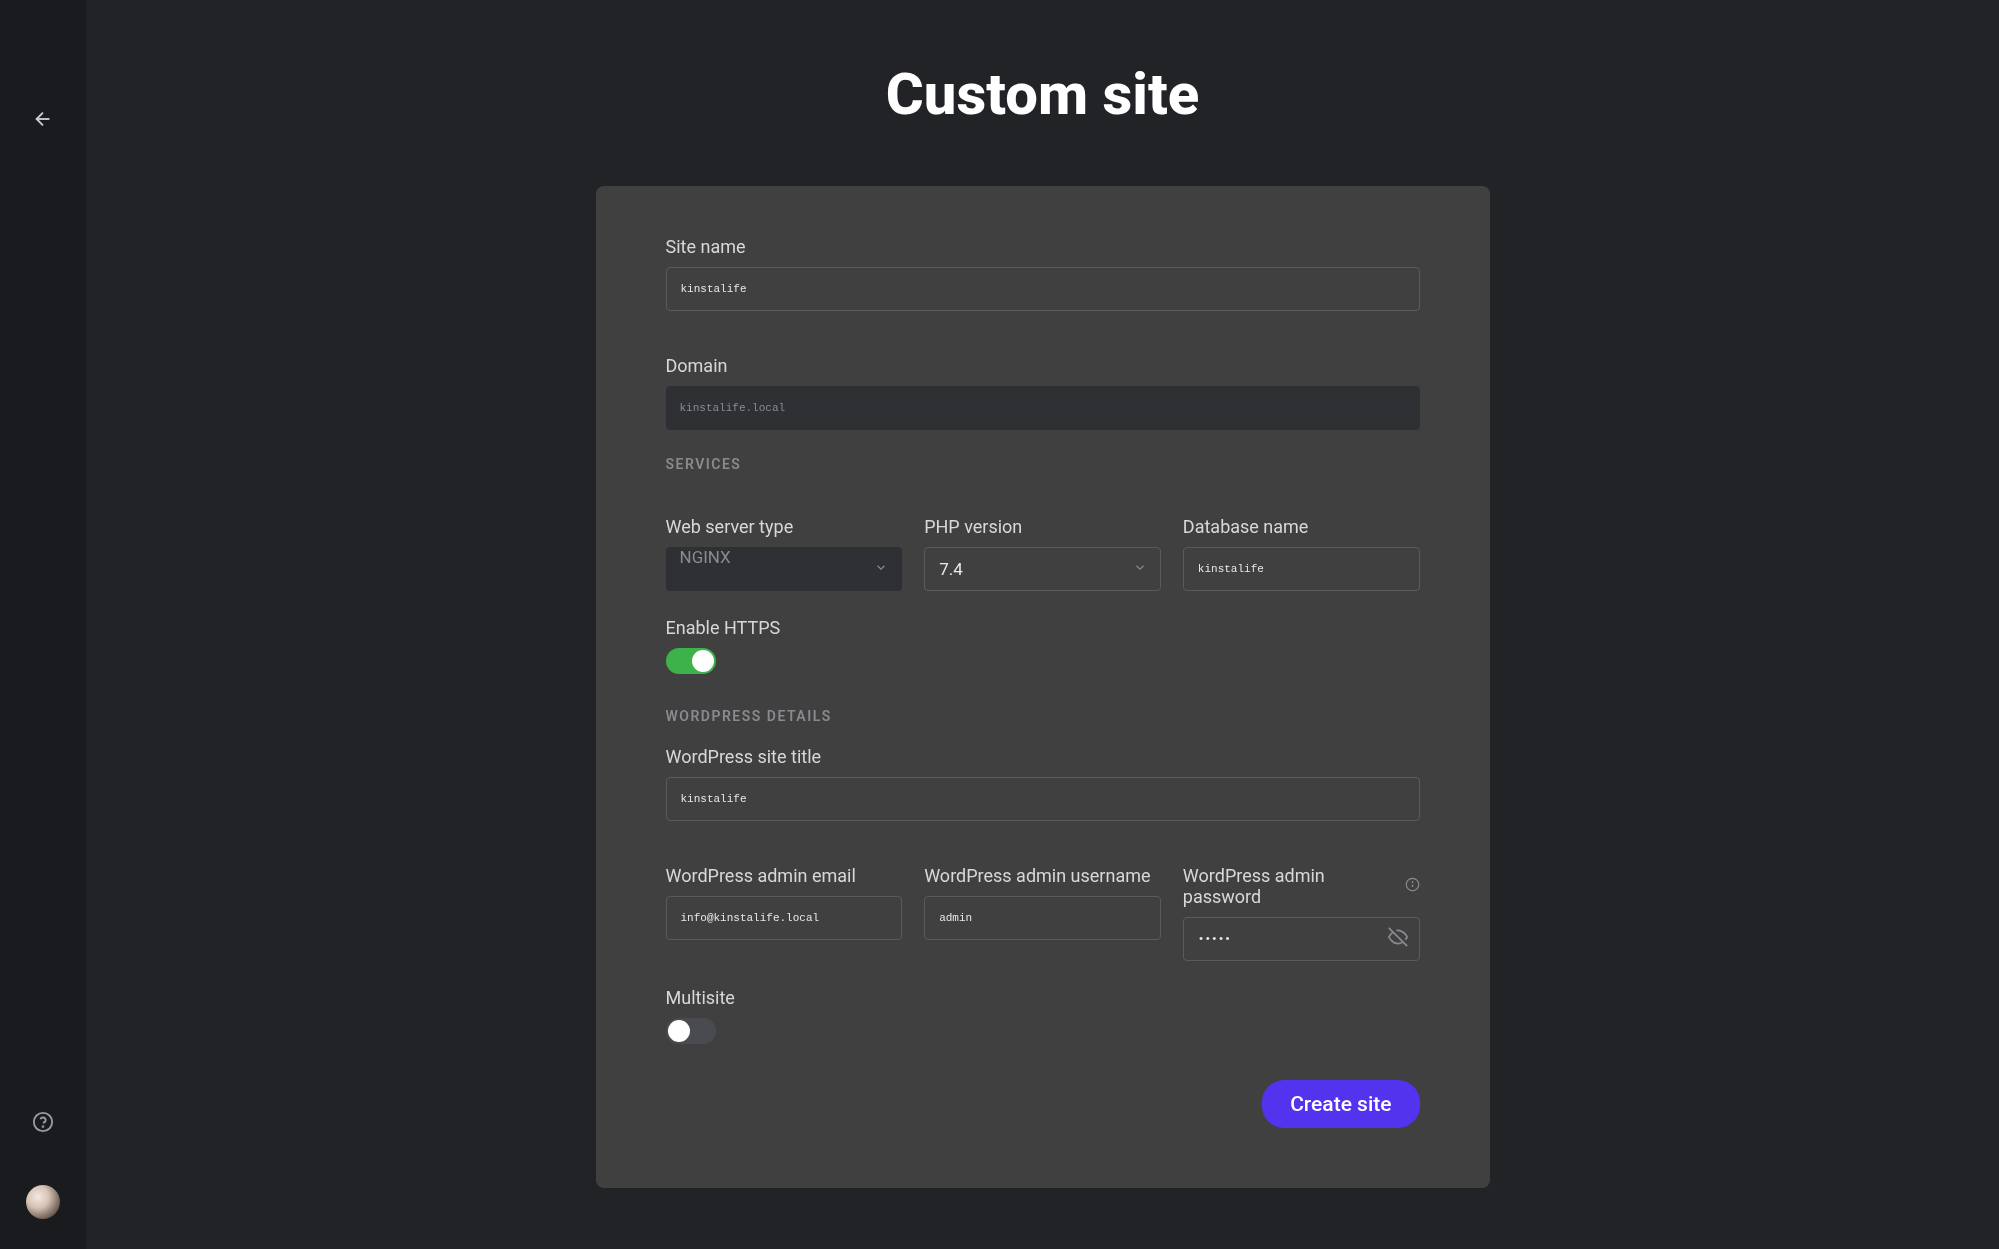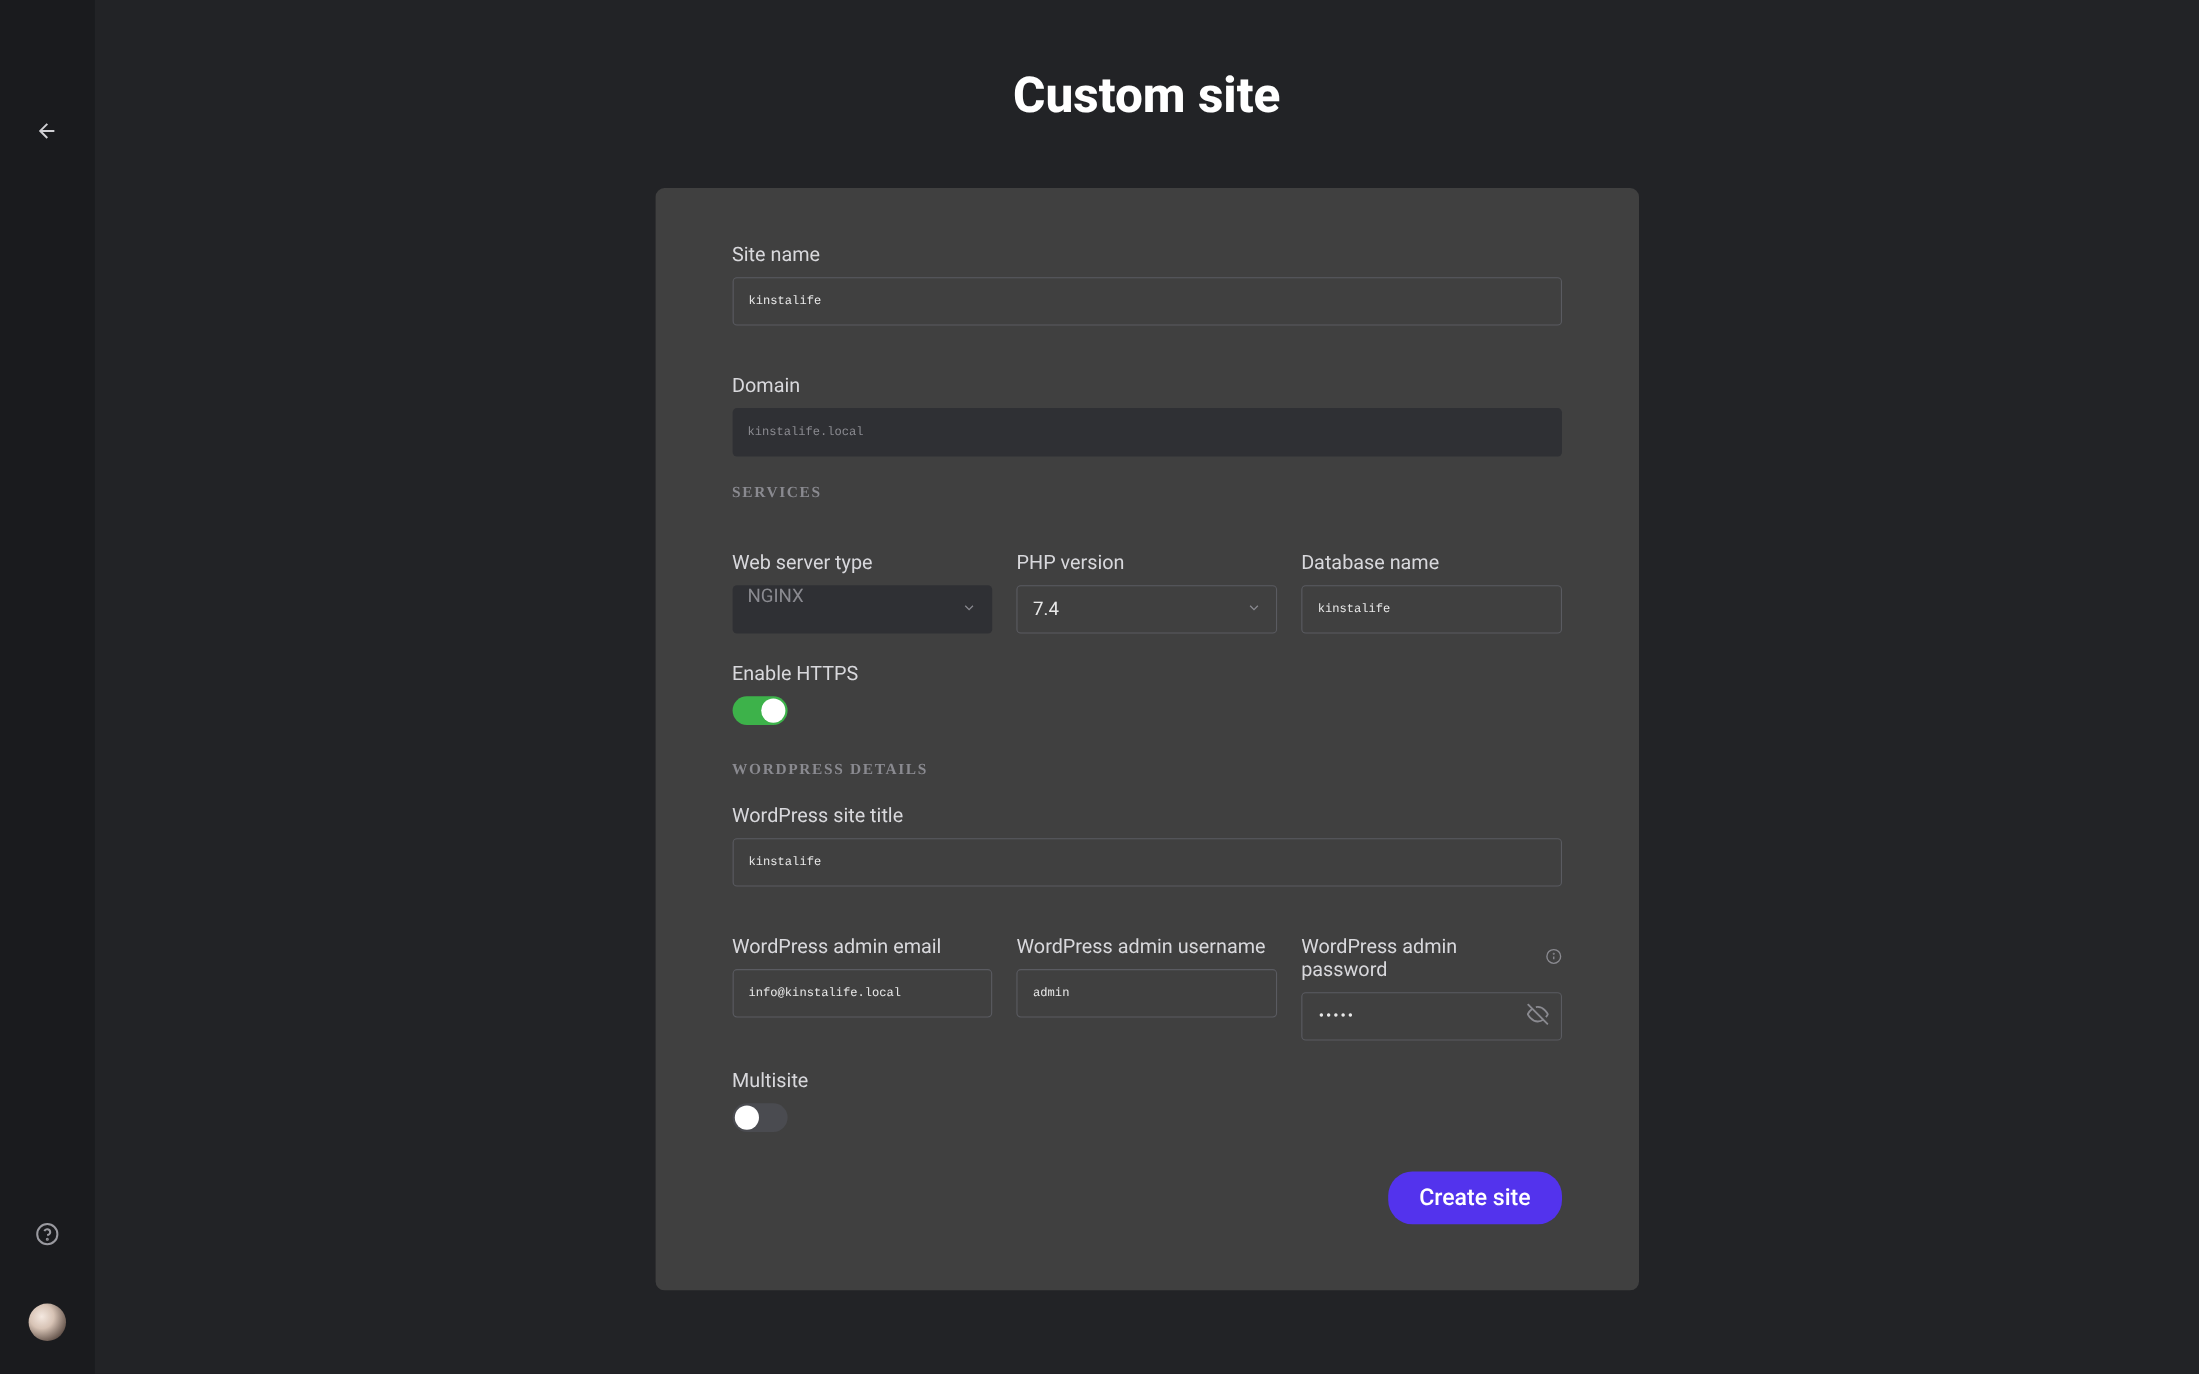--- a/index.html
+++ b/index.html
@@ -63,21 +63,21 @@
     }
     .main {
       flex: 1;
       background: #222326;
       padding-top: 60px;
       display: flex;
       flex-direction: column;
       align-items: center;
     }
     .page-title {
-      font-size: 45px;
+      font-size: 58px;
       font-weight: 800;
       color: #ffffff;
       margin-bottom: 58px;
     }
     .card {
       width: 894px;
       background: #404040;
       border-radius: 8px;
       padding: 50px 70px 60px 70px;
     }
@@ -154,21 +154,20 @@
       pointer-events: none;
       color: #8a8a90;
     }
     .section-header {
       font-size: 14px;
       font-weight: 600;
       letter-spacing: 1.5px;
       color: #8a8a90;
       margin-top: 34px;
       margin-bottom: 22px;
-      font-family: Liberation Serif, serif;
     }
     .section-header.first {
       margin-top: 20px;
     }
     .toggle {
       width: 50px;
       height: 26px;
       border-radius: 13px;
       position: relative;
       cursor: pointer;

